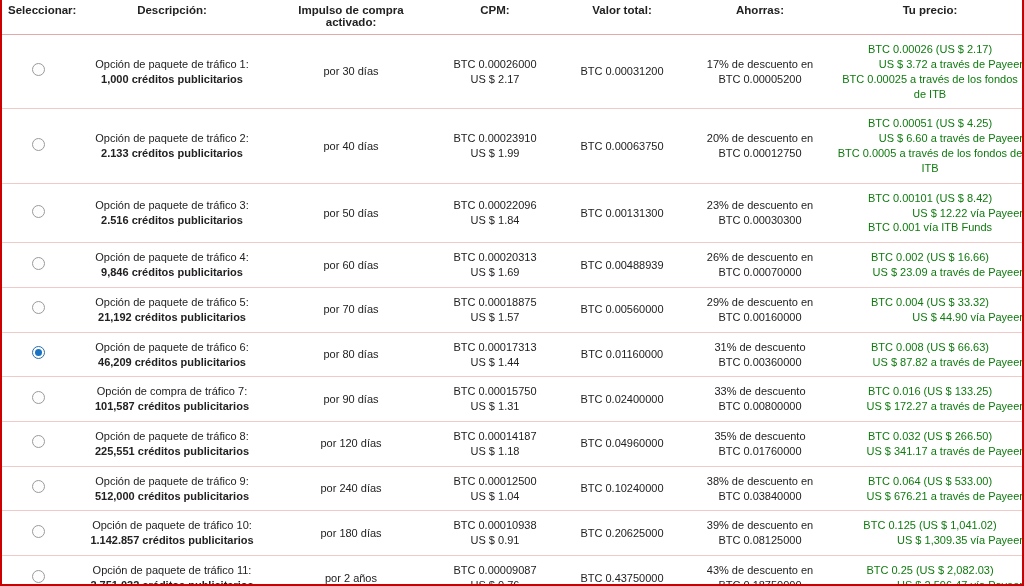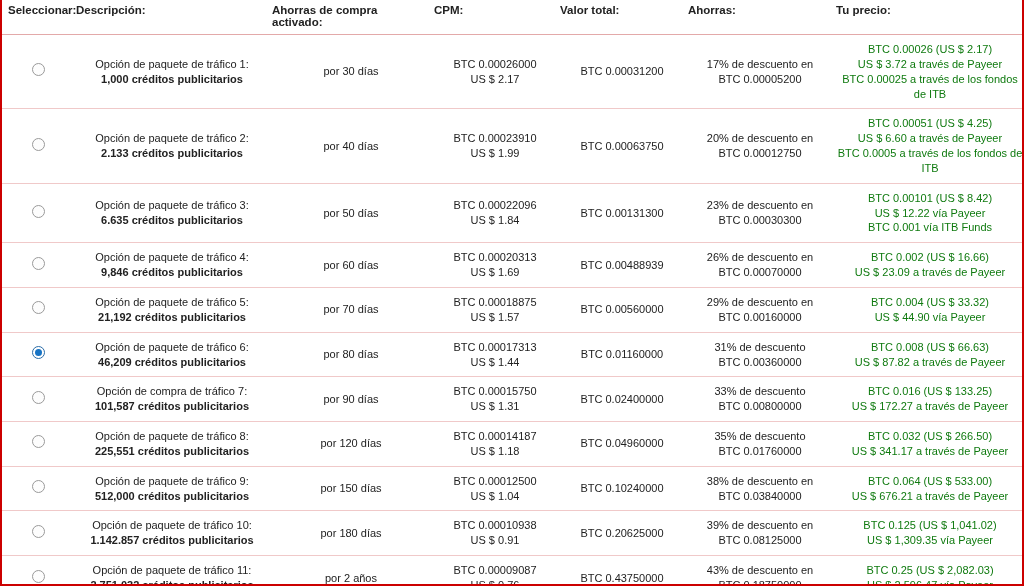--- a/index.html
+++ b/index.html
@@ -22,21 +22,21 @@
   table.pkg {
     width: 100%;
     border-collapse: collapse;
     table-layout: fixed;
   }
   table.pkg thead th {
     font-size: 11.5px;
     font-weight: bold;
     color: #222;
     padding: 4px 2px 6px 2px;
-    text-align: left;
+    text-align: center;
     vertical-align: top;
     border-bottom: 1px solid #e3a9a9;
   }
   table.pkg thead th.sel-col { text-align: left; padding-left: 6px; }
   table.pkg tbody td {
     font-size: 11px;
     color: #222;
     text-align: center;
     vertical-align: middle;
     padding: 7px 3px;
@@ -74,21 +74,21 @@
     left: 2px; top: 2px;
     width: 7px; height: 7px;
     border-radius: 50%;
     background: #1773c4;
   }
   .desc-cell { text-align: center; }
   .desc-line1 { display: block; }
   .desc-line2 { display: block; font-weight: bold; }
   .price-cell { color: #107c10; }
   .price-cell .p1 { display:block; color:#0f7a0f; }
-  .price-cell .p2 { display:block; color:#0f7a0f; }
+  .price-cell .p2 { display:block; color:#0f7a0f;text-align:right; }
   .price-cell .p3 { display:block; color:#0f7a0f; }
   .aho-cell .a1 { display:block; }
   .aho-cell .a2 { display:block; }
   .cpm-cell .c1 { display:block; }
   .cpm-cell .c2 { display:block; }
   .sel-cell { text-align: center; }
 </style>
 </head>
 <body>
 
@@ -100,21 +100,21 @@
       <col class="col-imp">
       <col class="col-cpm">
       <col class="col-val">
       <col class="col-aho">
       <col class="col-pre">
     </colgroup>
     <thead>
       <tr>
         <th class="sel-col">Seleccionar:</th>
         <th>Descripción:</th>
-        <th>Ahorras de compra activado:</th>
+        <th>Impulso de compra activado:</th>
         <th>CPM:</th>
         <th>Valor total:</th>
         <th>Ahorras:</th>
         <th>Tu precio:</th>
       </tr>
     </thead>
     <tbody id="tbody">
         <tr>
           <td class="sel-cell"><span class="radio"></span></td>
           <td class="desc-cell">
@@ -156,21 +156,21 @@
           <td class="price-cell">
             <span class="p1">BTC 0.00051 (US $ 4.25)</span>
             <span class="p2">US $ 6.60 a través de Payeer</span>
             <span class="p3">BTC 0.0005 a través de los fondos de ITB</span>
           </td>
         </tr>
         <tr>
           <td class="sel-cell"><span class="radio"></span></td>
           <td class="desc-cell">
             <span class="desc-line1">Opción de paquete de tráfico 3:</span>
-            <span class="desc-line2">6.635 créditos publicitarios</span>
+            <span class="desc-line2">2.516 créditos publicitarios</span>
           </td>
           <td>por 50 días</td>
           <td class="cpm-cell">
             <span class="c1">BTC 0.00022096</span>
             <span class="c2">US $ 1.84</span>
           </td>
           <td>BTC 0.00131300</td>
           <td class="aho-cell">
             <span class="a1">23% de descuento en</span>
             <span class="a2">BTC 0.00030300</span>
@@ -285,21 +285,21 @@
             <span class="p1">BTC 0.032 (US $ 266.50)</span>
             <span class="p2">US $ 341.17 a través de Payeer</span>
           </td>
         </tr>
         <tr>
           <td class="sel-cell"><span class="radio"></span></td>
           <td class="desc-cell">
             <span class="desc-line1">Opción de paquete de tráfico 9:</span>
             <span class="desc-line2">512,000 créditos publicitarios</span>
           </td>
-          <td>por 150 días</td>
+          <td>por 240 días</td>
           <td class="cpm-cell">
             <span class="c1">BTC 0.00012500</span>
             <span class="c2">US $ 1.04</span>
           </td>
           <td>BTC 0.10240000</td>
           <td class="aho-cell">
             <span class="a1">38% de descuento en</span>
             <span class="a2">BTC 0.03840000</span>
           </td>
           <td class="price-cell">

